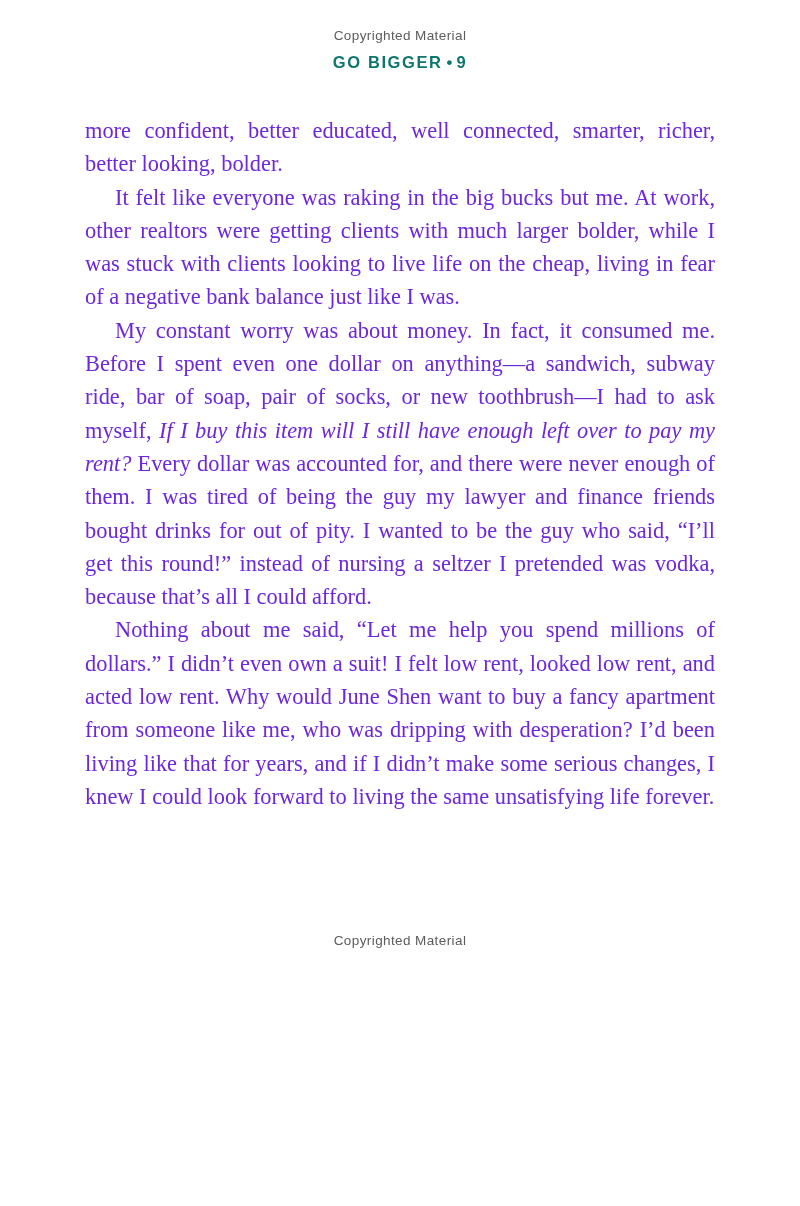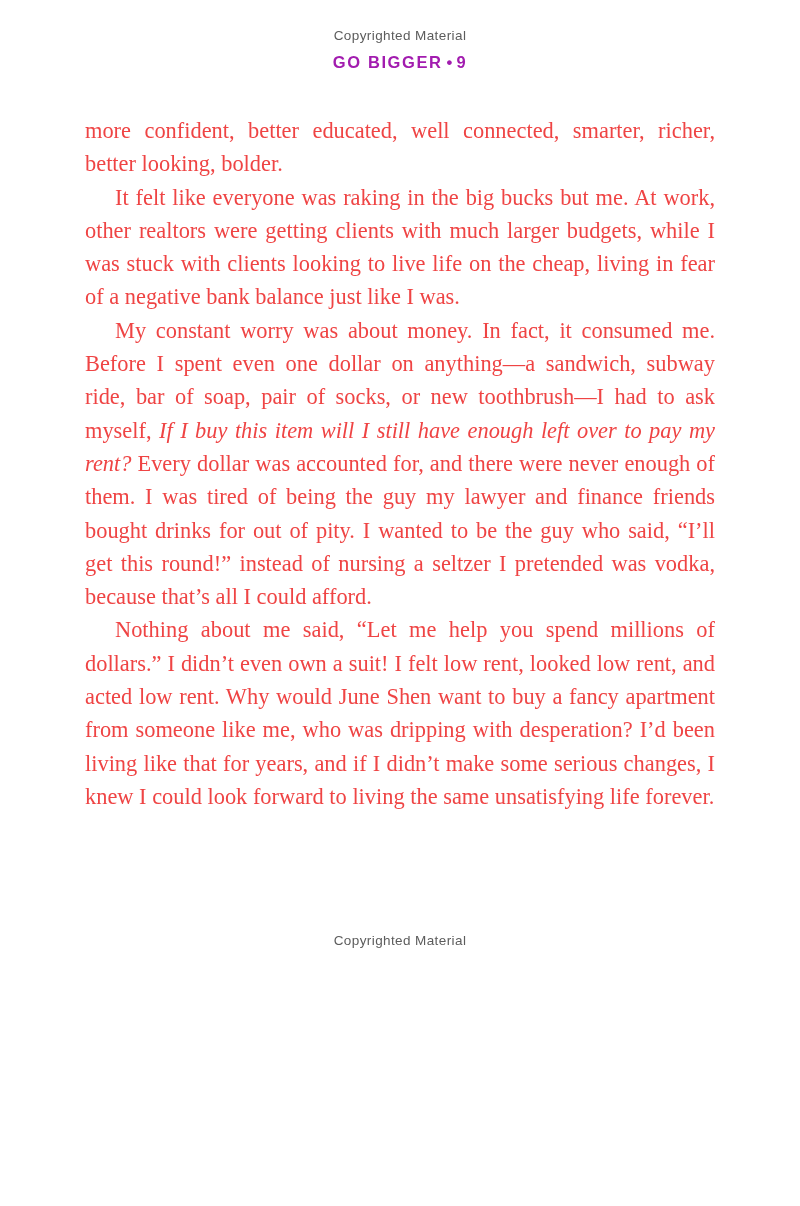--- a/index.html
+++ b/index.html
@@ -30,33 +30,33 @@
     letter-spacing: 0.4px;
     color: #5c5c5c;
     margin-top: 28px;
   }
   .running-head {
     text-align: center;
     font-family: "Liberation Sans", sans-serif;
     font-weight: bold;
     font-size: 16.5px;
     letter-spacing: 1.6px;
-    color: #a21caf;
+    color: #0f766e;
     margin-top: 10px;
   }
   .running-head .sep {
     letter-spacing: 0;
     padding: 0 4px;
   }
   .body-text {
     margin: 42px 85px 0 85px;
     font-size: 22.4px;
     line-height: 33.3px;
     text-align: justify;
-    color: #ef4444;
+    color: #6d28d9;
     hyphens: manual;
   }
   .body-text p {
     margin: 0;
     text-indent: 0;
   }
   .body-text p.indent {
     text-indent: 30px;
   }
   .body-text em {
@@ -80,20 +80,20 @@
 <div class="page">
 
   <div class="copyright-top">Copyrighted Material</div>
 
   <div class="running-head">
     <span>GO BIGGER</span><span class="sep">•</span><span>9</span>
   </div>
 
   <div class="body-text">
       <p><span>more confident, better educated, well connected, smarter, richer, better looking, bolder.</span></p>
-      <p class="indent"><span>It felt like everyone was raking in the big bucks but me. At work, other realtors were getting clients with much larger budgets, while I was stuck with clients looking to live life on the cheap, living in fear of a negative bank balance just like I was.</span></p>
+      <p class="indent"><span>It felt like everyone was raking in the big bucks but me. At work, other realtors were getting clients with much larger bolder, while I was stuck with clients looking to live life on the cheap, living in fear of a negative bank balance just like I was.</span></p>
       <p class="indent"><span>My constant worry was about money. In fact, it consumed me. Before I spent even one dollar on anything—a sandwich, subway ride, bar of soap, pair of socks, or new toothbrush—I had to ask myself, </span><em>If I buy this item will I still have enough left over to pay my rent?</em><span> Every dollar was accounted for, and there were never enough of them. I was tired of being the guy my lawyer and finance friends bought drinks for out of pity. I wanted to be the guy who said, “I’ll get this round!” instead of nursing a seltzer I pretended was vodka, because that’s all I could afford.</span></p>
       <p class="indent"><span>Nothing about me said, “Let me help you spend millions of dollars.” I didn’t even own a suit! I felt low rent, looked low rent, and acted low rent. Why would June Shen want to buy a fancy apartment from someone like me, who was dripping with desperation? I’d been living like that for years, and if I didn’t make some serious changes, I knew I could look forward to living the same unsatisfying life forever.</span></p>
     </div>
 
   <div class="copyright-bottom">Copyrighted Material</div>
 
 </div>
 
 </body></html>

